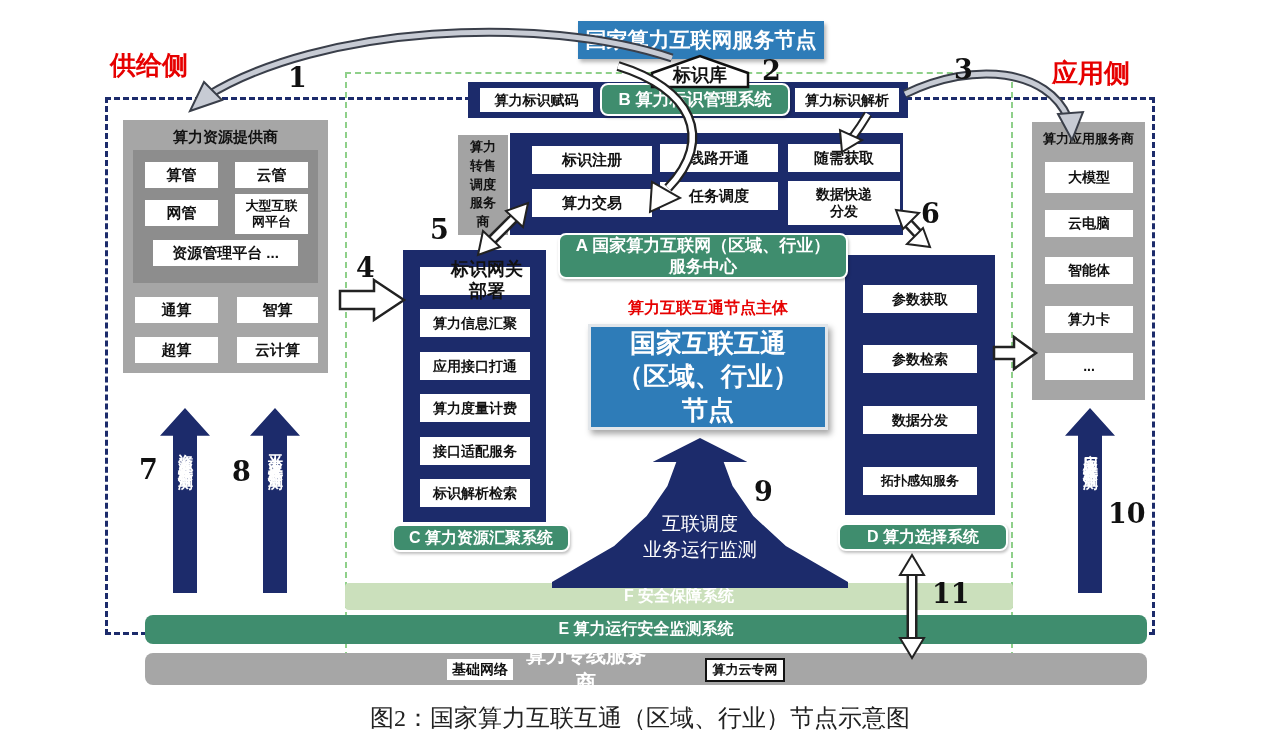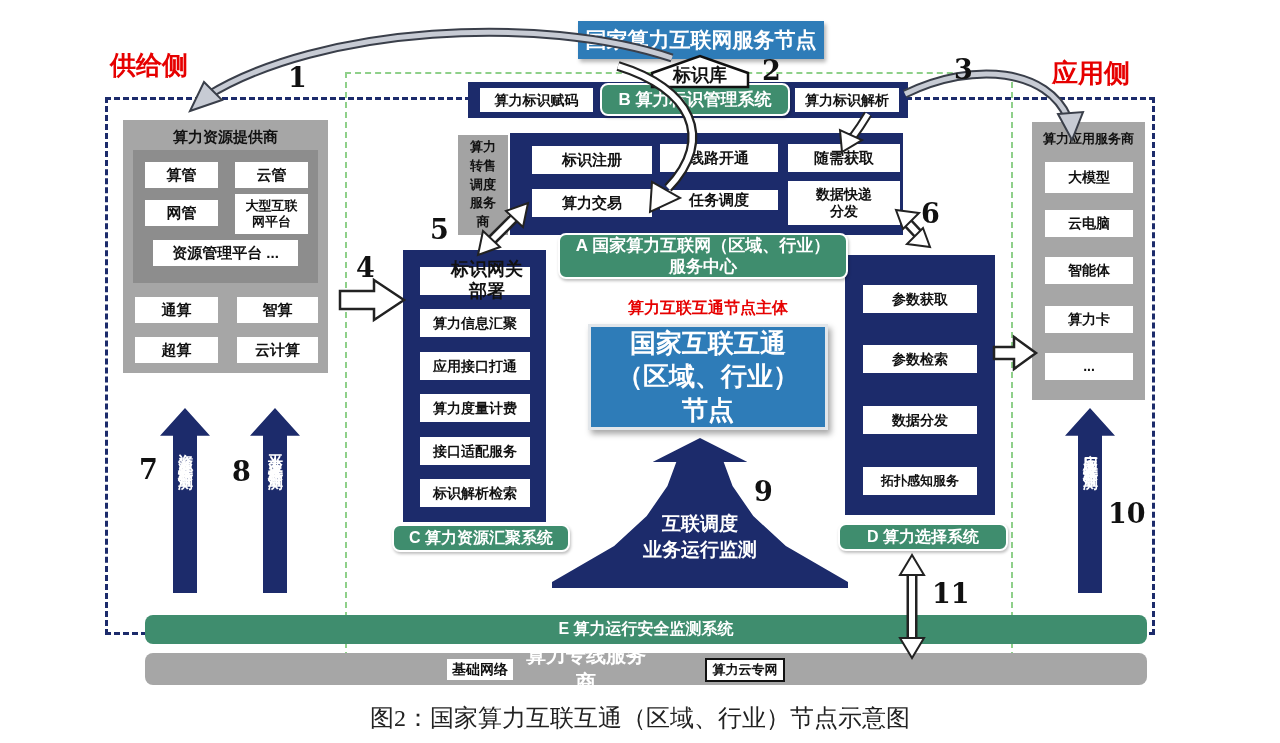--- a/index.html
+++ b/index.html
@@ -52,21 +52,21 @@
   <div class="abs ctr wbox z20" style="left:135px;top:337px;width:83px;height:26px;text-align:right;">超算</div>
   <div class="abs ctr wbox z20" style="left:237px;top:337px;width:81px;height:26px;">云计算</div>
 
   <div class="abs ctr z10" style="left:458px;top:135px;width:50px;height:100px;background:#a3a3a3;color:#111;font-weight:bold;font-size:13px;line-height:1.45;padding:2px 10px;">算力转售调度服务商</div>
 
   <div class="abs navy z10" style="left:510px;top:133px;width:393px;height:102px;"></div>
   <div class="abs ctr wbox z15" style="left:532px;top:146px;width:120px;height:28px;">标识注册</div>
   <div class="abs ctr wbox z15" style="left:660px;top:144px;width:118px;height:28px;">线路开通</div>
   <div class="abs ctr wbox z15" style="left:788px;top:144px;width:112px;height:28px;">随需获取</div>
   <div class="abs ctr wbox z15" style="left:532px;top:189px;width:120px;height:28px;">算力交易</div>
-  <div class="abs ctr wbox z15" style="left:660px;top:190px;width:118px;height:20px;">任务调度</div>
+  <div class="abs ctr wbox z15" style="left:660px;top:182px;width:118px;height:28px;">任务调度</div>
   <div class="abs ctr wbox z15" style="left:788px;top:181px;width:112px;height:44px;font-size:14px;">数据快递
 分发</div>
   <div class="abs ctr glabel z20" style="left:558px;top:233px;width:290px;height:46px;font-size:17px;">A 国家算力互联网（区域、行业）
 服务中心</div>
 
   <div class="abs navy z10" style="left:403px;top:250px;width:143px;height:272px;"></div>
   <div class="abs ctr wbox z15" style="left:420px;top:267px;width:110px;height:28px;font-size:18px;padding-left:24px;">标识网关部署</div>
   <div class="abs ctr wbox z15" style="left:420px;top:309px;width:110px;height:28px;font-size:14px;">算力信息汇聚</div>
   <div class="abs ctr wbox z15" style="left:420px;top:352px;width:110px;height:28px;font-size:14px;">应用接口打通</div>
   <div class="abs ctr wbox z15" style="left:420px;top:394px;width:110px;height:28px;font-size:14px;">算力度量计费</div>
@@ -80,33 +80,34 @@
   <div class="abs ctr wbox z15" style="left:863px;top:406px;width:114px;height:28px;font-size:14px;">数据分发</div>
   <div class="abs ctr wbox z15" style="left:863px;top:467px;width:114px;height:28px;font-size:13px;">拓扑感知服务</div>
   <div class="abs ctr glabel z20" style="left:838px;top:523px;width:170px;height:28px;font-size:16px;">D 算力选择系统</div>
 
   <div class="abs ctr z20" style="left:593px;top:298px;width:230px;height:20px;color:#e60000;font-weight:bold;font-size:16px;">算力互联互通节点主体</div>
   <div class="abs ctr z20" style="left:588px;top:324px;width:240px;height:106px;background:#2e7cb8;border:3px solid #e2e6ea;color:#fff;font-weight:bold;font-size:26px;white-space:pre-line;line-height:1.28;box-shadow:3px 4px 6px rgba(0,0,0,.35);">国家互联互通
 （区域、行业）
 节点</div>
 
   <div class="abs z15" style="left:552px;top:438px;width:296px;height:150px;background:#1c2b6b;clip-path:polygon(50% 0,66% 16%,58% 16%,61% 32%,68% 52%,79% 72%,93% 88%,100% 96%,100% 100%,0 100%,0 96%,7% 88%,21% 72%,32% 52%,39% 32%,42% 16%,34% 16%);"></div>
-  <div class="abs ctr z20" style="left:552px;top:493px;width:296px;height:88px;color:#fff;font-weight:bold;font-size:19px;white-space:pre-line;line-height:1.35;">互联调度
+  <div class="abs ctr z20" style="left:552px;top:493px;width:296px;height:88px;color:#fff;font-weight:normal;font-size:19px;white-space:pre-line;line-height:1.35;">互联调度
 业务运行监测</div>
 
   <div class="abs varrow" style="left:160px;top:408px;width:50px;height:185px;">
     <div class="vtext">资源业务运行监测</div>
   </div>
   <div class="abs varrow" style="left:250px;top:408px;width:50px;height:185px;">
     <div class="vtext">平台业务运行监测</div>
   </div>
   <div class="abs varrow" style="left:1065px;top:408px;width:50px;height:185px;">
     <div class="vtext">应用业务运行监测</div>
   </div>
 
+  <div class="abs ctr z10" style="left:345px;top:583px;width:668px;height:27px;background:#cbe0bc;border-radius:4px;color:#fff;font-weight:bold;font-size:16px;">F 安全保障系统</div>
   <div class="abs ctr z10" style="left:145px;top:615px;width:1002px;height:29px;background:#3f8d6e;border-radius:8px;color:#fff;font-weight:bold;font-size:16px;">E 算力运行安全监测系统</div>
   <div class="abs z10" style="left:145px;top:653px;width:1002px;height:32px;background:#a6a6a6;border-radius:8px;"></div>
   <div class="abs ctr wbox z15" style="left:447px;top:659px;width:66px;height:21px;font-size:14px;">基础网络</div>
   <div class="abs ctr z15" style="left:520px;top:657px;width:132px;height:24px;color:#fff;font-weight:bold;font-size:20px;">算力专线服务商</div>
   <div class="abs ctr z15" style="left:705px;top:658px;width:80px;height:24px;background:#fff;border:2px solid #111;color:#111;font-weight:bold;font-size:13px;">算力云专网</div>
 
   <div class="abs graypanel z10" style="left:1032px;top:122px;width:113px;height:278px;"></div>
   <div class="abs ctr z15" style="left:1032px;top:130px;width:113px;height:18px;font-weight:bold;font-size:13px;color:#111;">算力应用服务商</div>
   <div class="abs ctr wbox z15" style="left:1045px;top:162px;width:88px;height:31px;font-size:14px;">大模型</div>
   <div class="abs ctr wbox z15" style="left:1045px;top:210px;width:88px;height:27px;font-size:14px;">云电脑</div>

